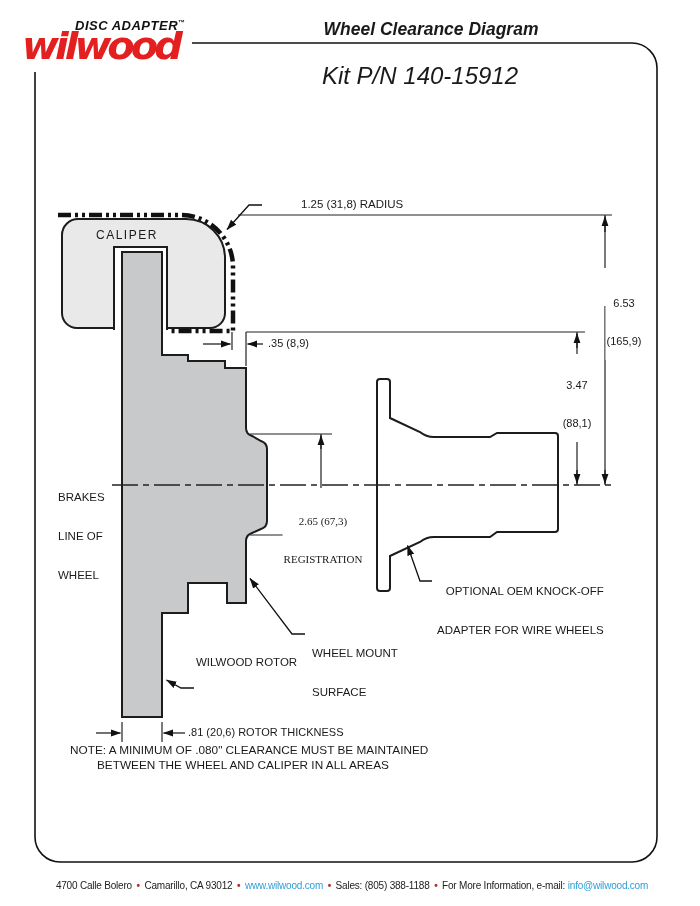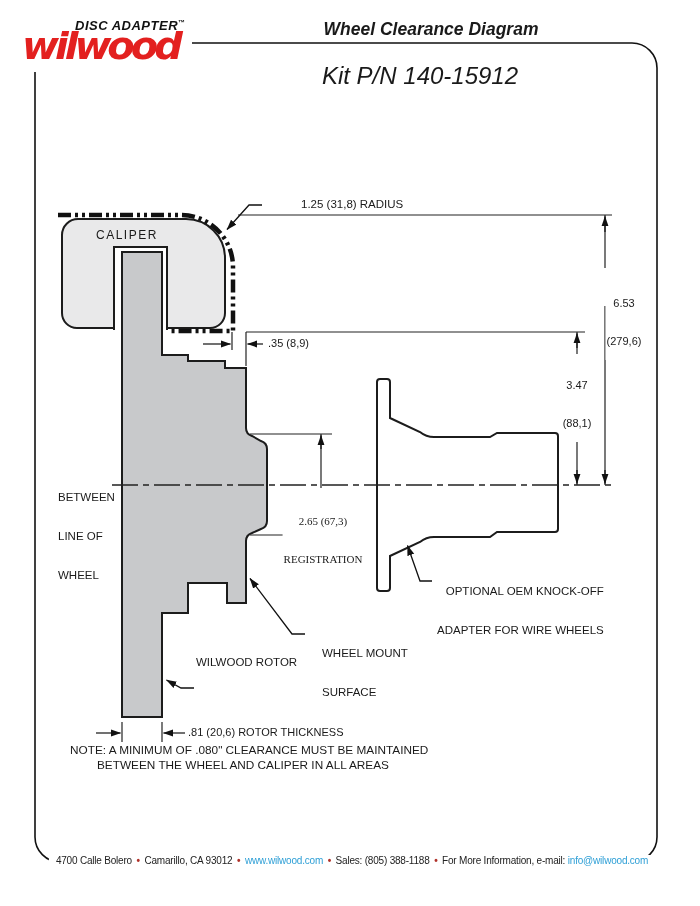--- a/index.html
+++ b/index.html
@@ -24,27 +24,27 @@
   .dim{font-size:11px;line-height:12.5px;text-align:center;transform:translateX(-50%);
        background:#fff;padding:0 1px;white-space:pre;}
   .caliper-lbl{left:96px;top:229px;font-size:12px;letter-spacing:1.5px;}
   .radius-lbl{left:253px;top:198px;margin-left:48px;}
   .offset-lbl{left:268px;top:337px;font-size:11px;}
   .d653{left:604px;top:272px;margin-left:20px;}
   .d347{left:577px;top:354px;}
   .cline-lbl{left:58px;top:465px;}
   .reg-lbl{left:323px;top:490px;font-family:Liberation Serif, serif;}
   .adapter-lbl{left:437px;top:559px;text-align:right;}
-  .wmount-lbl{left:322px;top:621px;}
+  .wmount-lbl{left:312px;top:621px;}
   .rotor-lbl{left:196px;top:656px;}
   .thick-lbl{left:188px;top:726px;font-size:11px;}
   .note1{left:70px;top:744px;font-size:11.8px;}
   .note2{left:97px;top:759px;font-size:11.8px;}
   
-  .footer{left:352px;top:855px;transform:translateX(-50%);font-size:10px;letter-spacing:-.2px;
+  .footer{left:352px;top:880px;transform:translateX(-50%);font-size:10px;letter-spacing:-.2px;
           white-space:nowrap;background:#fff;padding:0 7px;color:#222;}
   .footer .bullet{color:#b03028;font-weight:bold;padding:0 2px;}
   .footer .link{color:#2e9fd6;}
   .rev{left:47px;top:922px;font-size:13px;color:#333;white-space:pre;}
 </style>
 </head>
 <body>
 
 <svg class="draw" width="700" height="906" viewBox="0 0 700 906">
   <defs>
@@ -114,29 +114,29 @@
 
 <div class="abs doc-title">Wheel Clearance Diagram</div>
 <div class="abs kit-title">Kit P/N 140-15912</div>
 
 <div class="abs lbl caliper-lbl">CALIPER</div>
 <div class="abs lbl radius-lbl">1.25 (31,8) RADIUS</div>
 <div class="abs lbl offset-lbl">.35 (8,9)</div>
 
 <div class="abs dim d653">
   <div>6.53</div>
-  <div>(279,6)</div>
+  <div>(165,9)</div>
 </div>
 <div class="abs dim d347">
   <div>3.47</div>
   <div>(88,1)</div>
 </div>
 
 <div class="abs lbl cline-lbl">
-  <div>BETWEEN</div>
+  <div>BRAKES</div>
   <div>LINE OF</div>
   <div>WHEEL</div>
 </div>
 
 <div class="abs dim reg-lbl">
   <div>2.65 (67,3)</div>
   <div>REGISTRATION</div>
 </div>
 
 <div class="abs lbl adapter-lbl">

